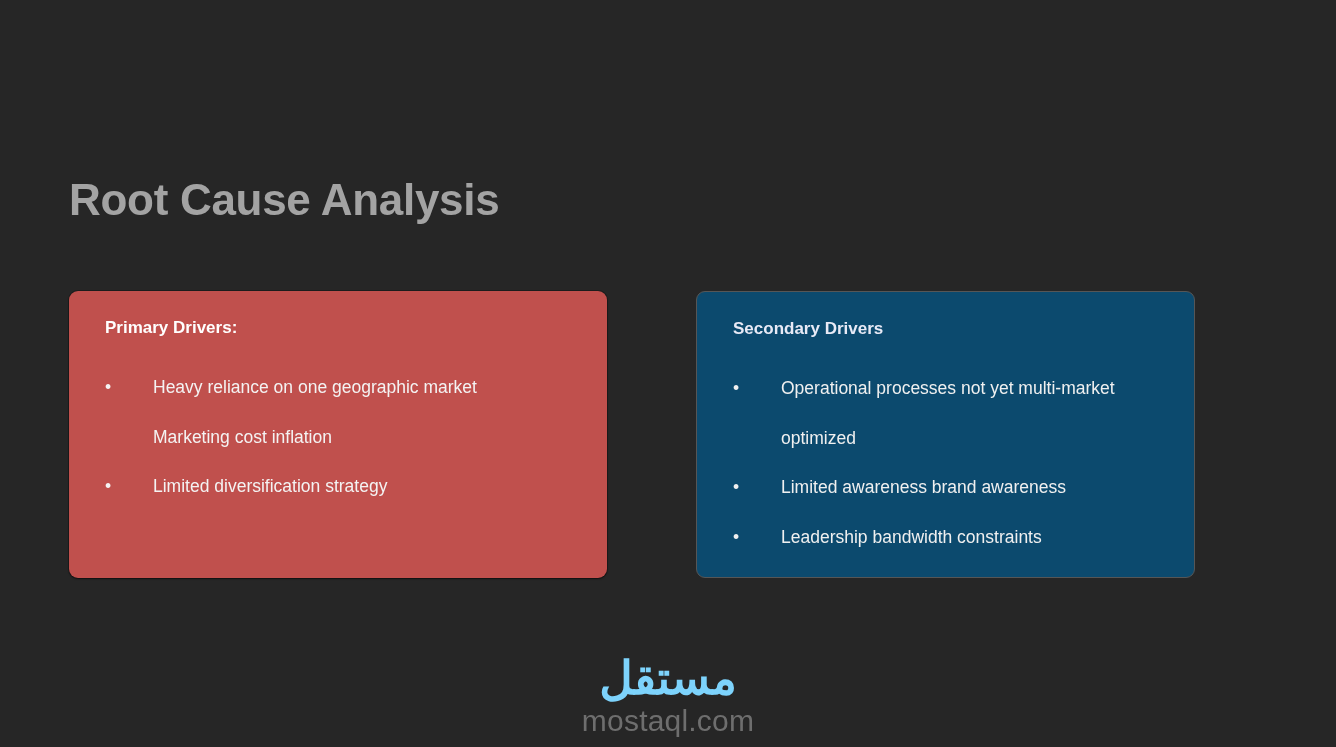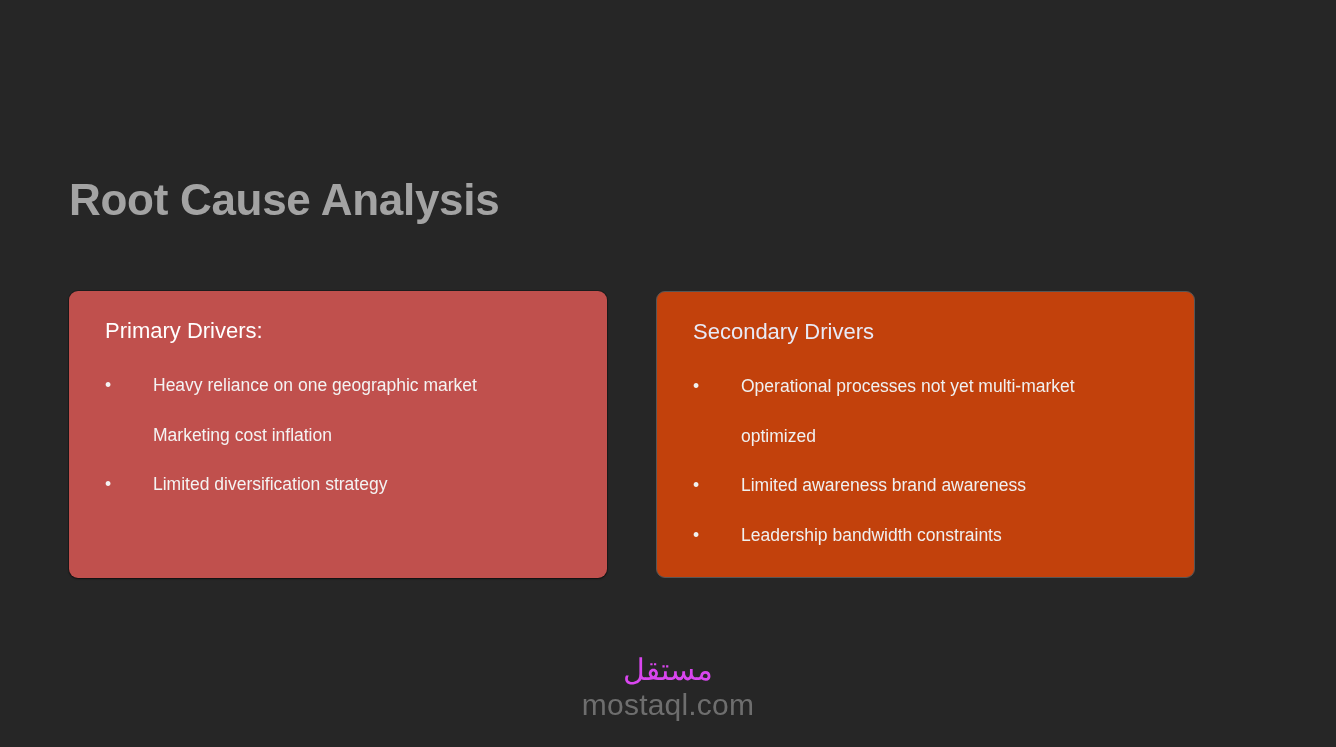--- a/index.html
+++ b/index.html
@@ -54,30 +54,30 @@
     position:relative;
     padding:27px 26px 20px 36px;
   }
 
   .card--primary {
     background:#c0504d;
     box-shadow:0 1px 2px rgba(0,0,0,0.45), 0 0 0 1px rgba(0,0,0,0.22);
   }
 
   .card--secondary {
-    background:#c2410c;
+    background:#0c4a6e;
     border:1px solid #565656;
-    width:539px;
+    width:499px;
   }
 
   .card-heading {
-    font-size:22px;
-    font-weight:normal;
+    font-size:17px;
+    font-weight:bold;
     line-height:1.2;
-    margin-bottom:32px;
+    margin-bottom:40px;
     white-space:nowrap;
   }
   .card--primary .card-heading { color:#ffffff; }
   .card--secondary .card-heading { color:#e8eaf6; }
 
   .bullets {
     list-style:none;
   }
 
   .bullet {
@@ -114,24 +114,24 @@
     position:absolute;
     left:0;
     right:0;
     top:655px;
     text-align:center;
     pointer-events:none;
     user-select:none;
   }
   .watermark-ar {
     display:block;
-    font-size:30px;
+    font-size:46px;
     line-height:1;
-    color:#d946ef;
-    font-weight:normal;
+    color:#7dd3fc;
+    font-weight:bold;
     letter-spacing:1px;
     direction:rtl;
   }
   .watermark-domain {
     display:block;
     margin-top:5px;
     font-size:30px;
     line-height:1;
     color:#6e6e6e;
     letter-spacing:0.2px;

